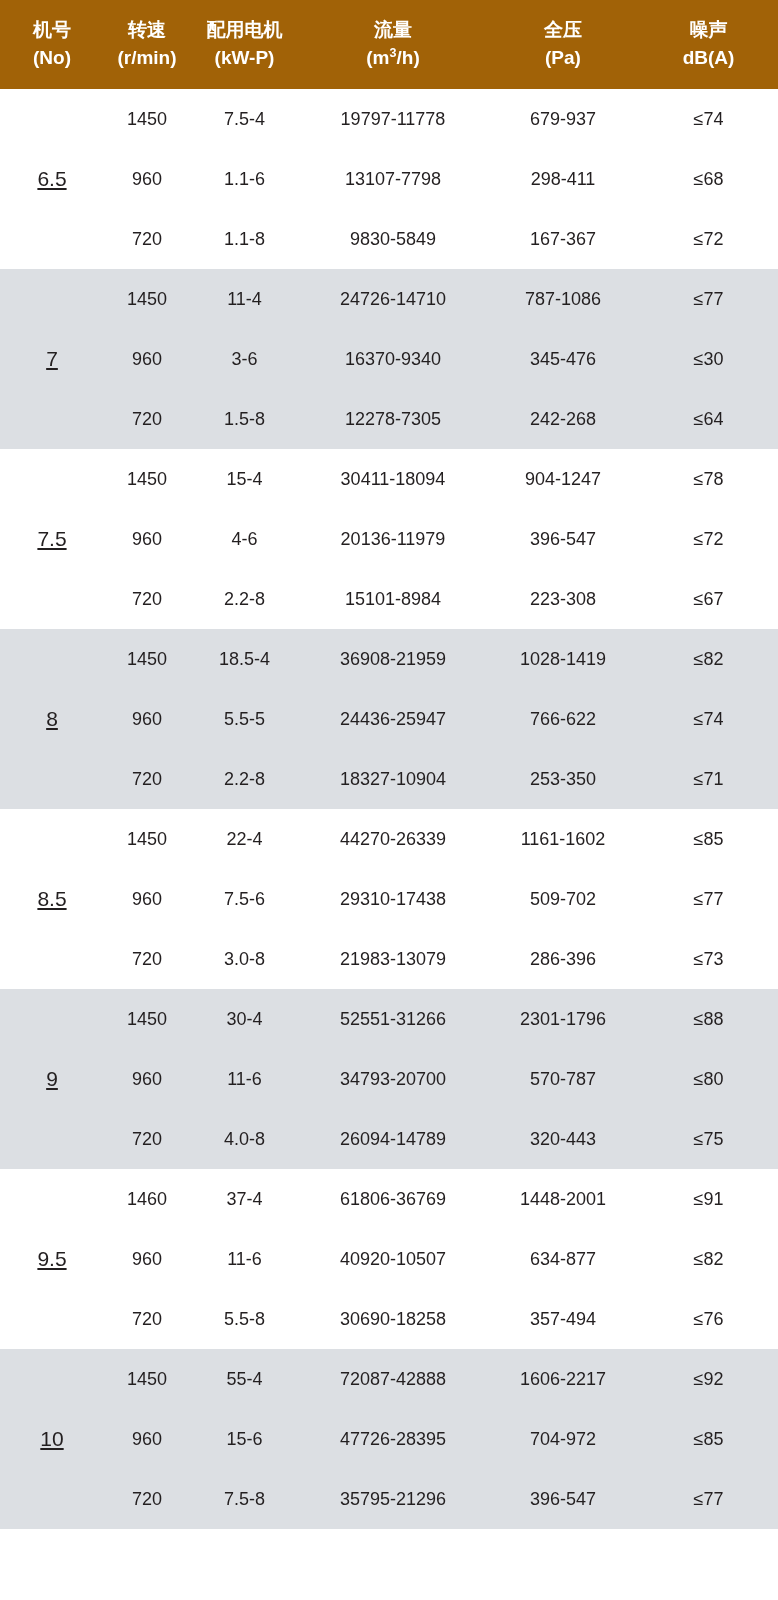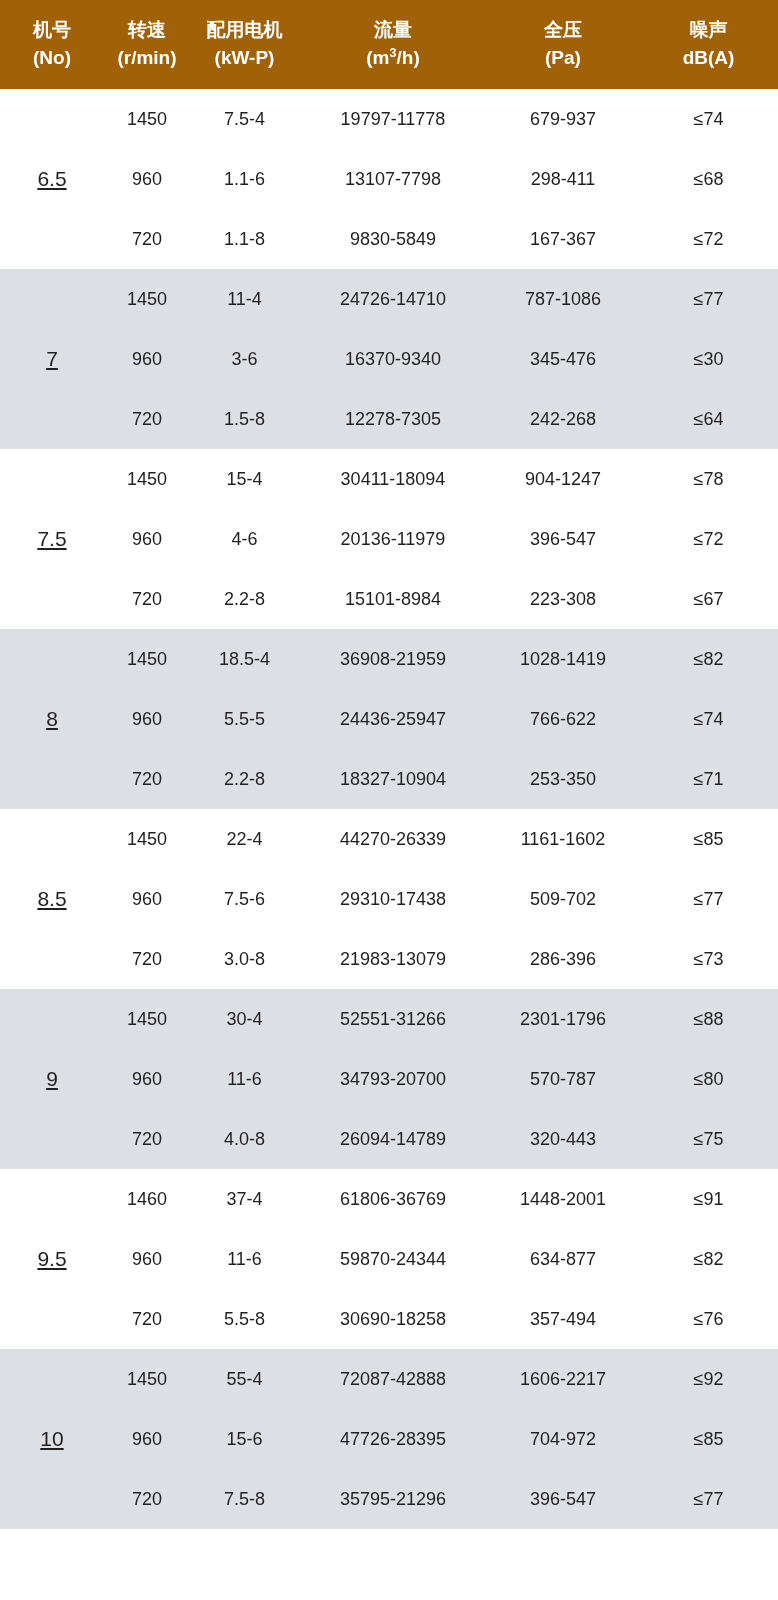--- a/index.html
+++ b/index.html
@@ -239,21 +239,21 @@
         <td class="no-cell" rowspan="3">9.5</td>
         <td>1460</td>
         <td>37-4</td>
         <td>61806-36769</td>
         <td>1448-2001</td>
         <td>≤91</td>
       </tr>
       <tr class="band-plain">
         <td>960</td>
         <td>11-6</td>
-        <td>59870-24344</td>
+        <td>40920-10507</td>
         <td>634-877</td>
         <td>≤82</td>
       </tr>
       <tr class="band-plain">
         <td>720</td>
         <td>5.5-8</td>
         <td>30690-18258</td>
         <td>357-494</td>
         <td>≤76</td>
       </tr>

